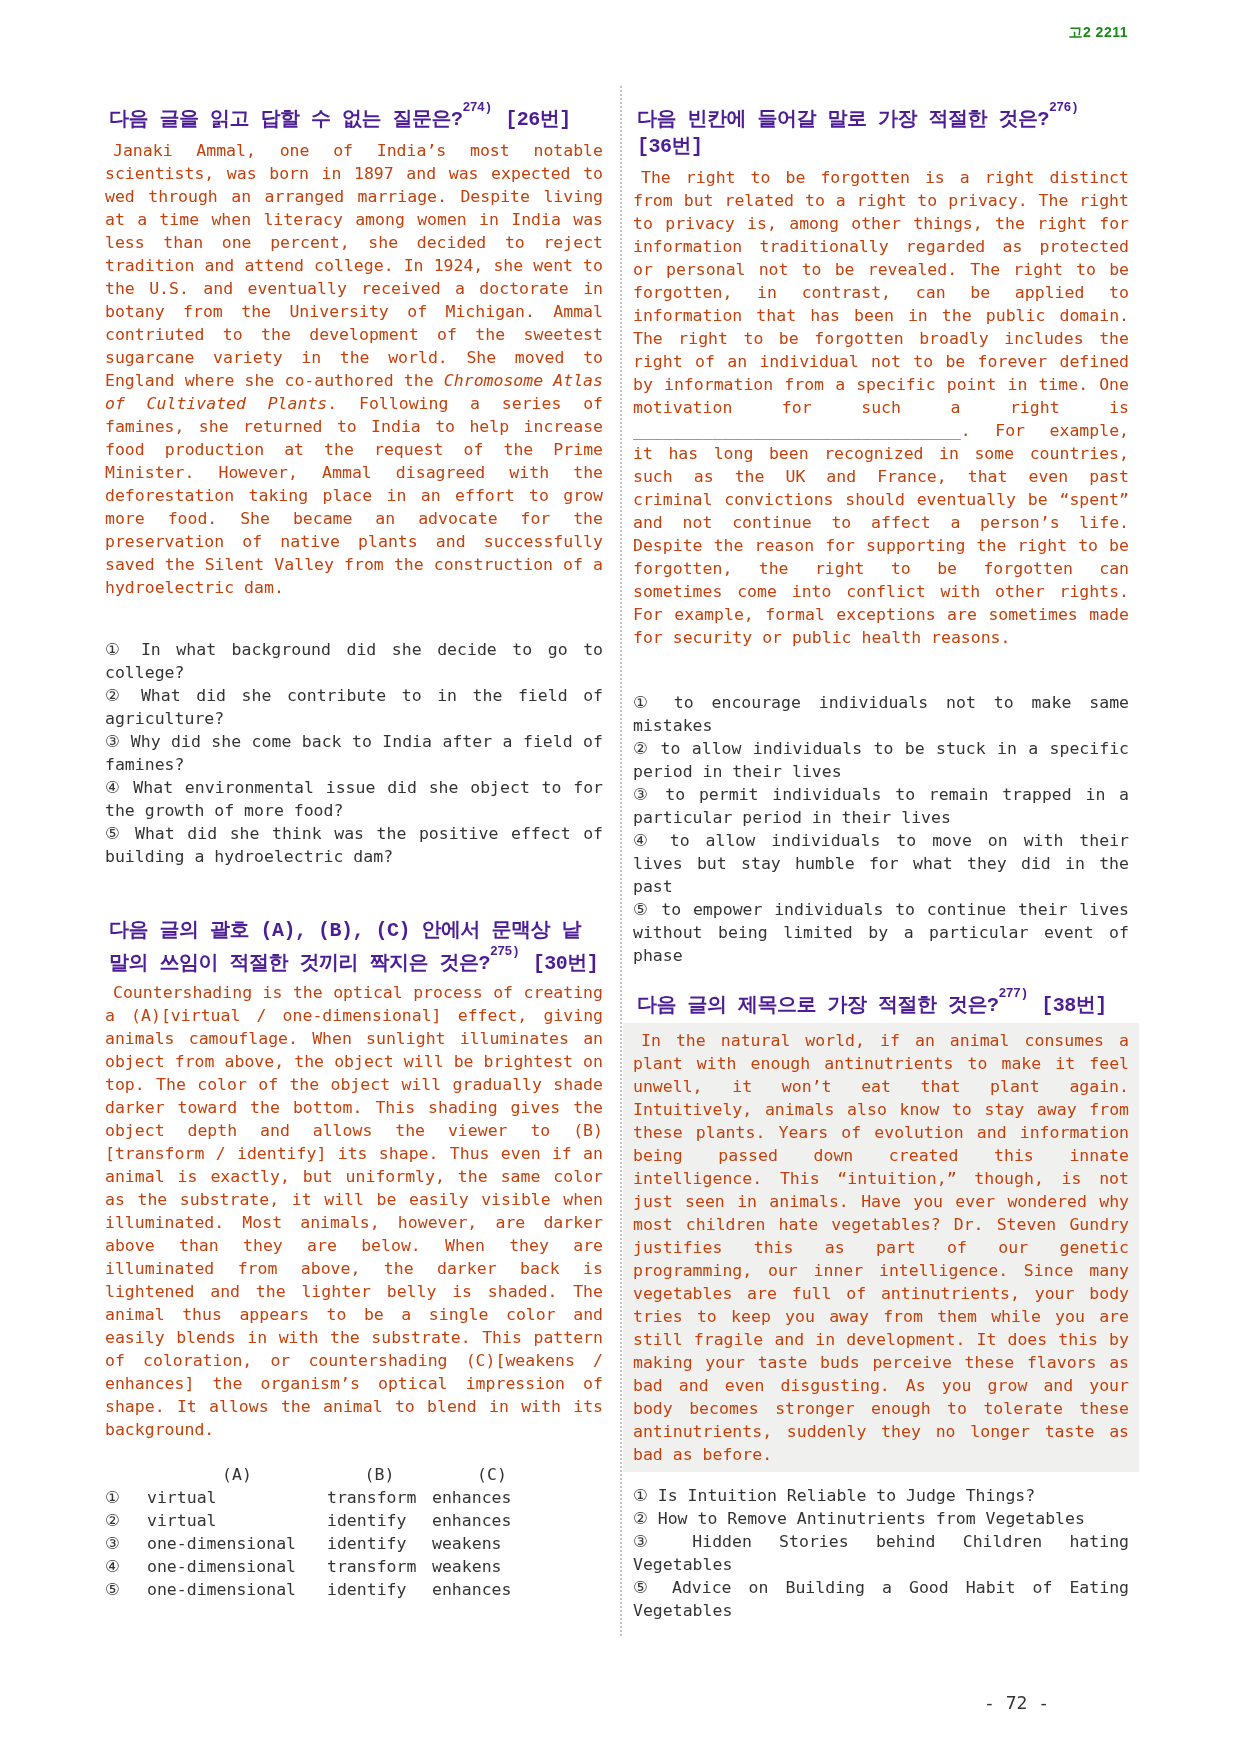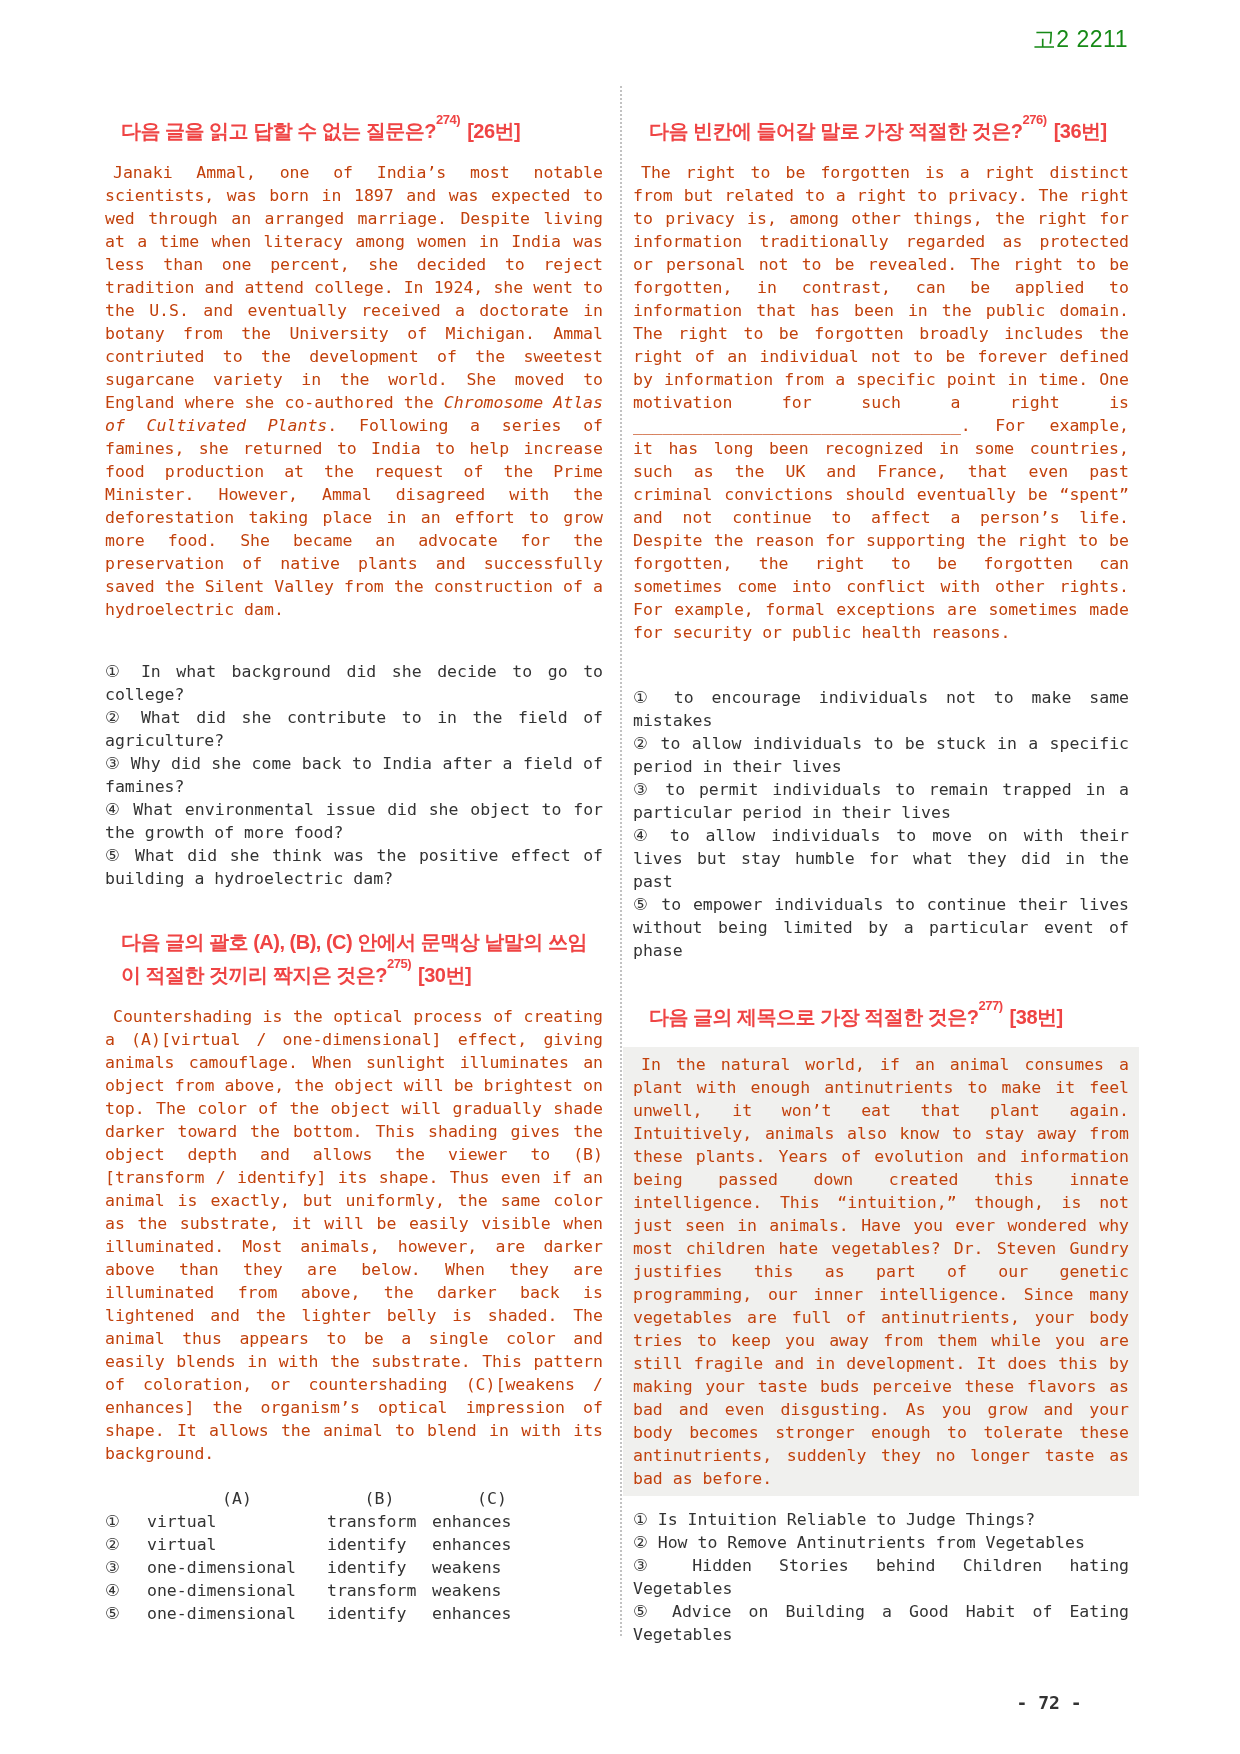--- a/index.html
+++ b/index.html
@@ -1,40 +1,40 @@
 <!DOCTYPE html>
 <html><head>
 <meta charset="utf-8">
 <style>
   html,body{margin:0;padding:0;background:#ffffff;}
   .page{position:relative;width:1240px;height:1754px;background:#ffffff;overflow:hidden;
         font-family:"DejaVu Sans Mono","DejaVu Sans",monospace;color:#333333;}
   .corner-tag{position:absolute;top:24px;right:112px;font-family:"Liberation Sans","DejaVu Sans",sans-serif;
-        font-weight:400;font-size:23px;color:#178a17;letter-spacing:0.5px;text-align:right;}
+        font-weight:700;font-size:14px;color:#178a17;letter-spacing:0.5px;text-align:right;}
   .divider{position:absolute;left:620px;top:86px;height:1550px;width:0;border-left:2px dotted #c2c2c2;}
   .col{position:absolute;top:96px;}
   .col-left{left:105px;width:498px;}
   .col-right{left:633px;width:496px;}
   .qblock{position:absolute;left:0;width:100%;}
-  .qtitle{margin:16px;font-family:Liberation Sans, sans-serif;font-weight:700;
-        font-size:20px;line-height:27px;color:#ef4444;letter-spacing:-0.5px;}
+  .qtitle{margin:4px;font-family:Liberation Mono, monospace;font-weight:700;
+        font-size:20px;line-height:27px;color:#4c1d95;letter-spacing:-0.5px;}
   .qtitle .ref{font-size:13px;position:relative;top:-6px;margin-right:2px;}
   .passage{margin:6px 0 0 0;font-size:16.5px;line-height:23px;text-align:justify;text-indent:8px;
         color:#c2410c;}
   .italic{font-style:italic;}
   .highlight{background:#f0f0ee;margin-left:-10px;padding:6px 10px;width:496px;}
   .choices{margin-top:39px;}
   .choices .choice-line{font-size:16.5px;line-height:23px;text-align:justify;color:#333333;}
   .choices-36{margin-top:42px;}
   .choices-38{margin-top:12px;}
   .ans-table{margin-top:22px;font-size:16.5px;color:#333333;}
   .ans-table .tr{display:grid;grid-template-columns:42px 180px 105px 120px;line-height:23px;}
   .ans-table .th{text-align:center;}
-  .footer{position:absolute;top:1692px;left:984px;width:130px;text-align:center;
-        font-size:18px;color:#333333;font-weight:bold;}
+  .footer{position:absolute;top:1692px;left:984px;width:130px;text-align:left;
+        font-size:18px;color:#333333;}
   
   #q26{top:0;}
   #q30{top:817px;}
   #q30 .passage{margin-top:4px;}
   #q36{top:0;}
   #q38{top:886px;}
   #q38 .passage{margin-top:4px;}
 </style>
 </head>
 <body>

